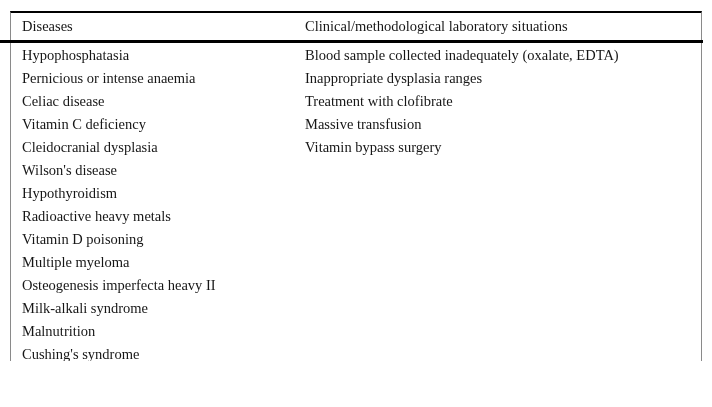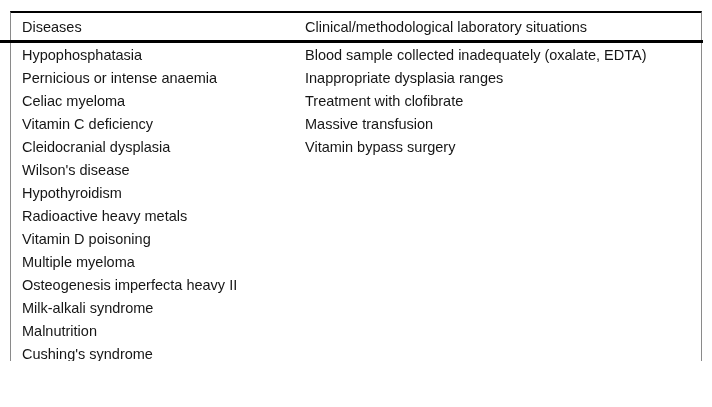--- a/index.html
+++ b/index.html
@@ -6,21 +6,21 @@
     margin: 0;
     padding: 0;
     background: #ffffff;
   }
   .screen {
     position: relative;
     width: 712px;
     height: 361px;
     background: #ffffff;
     overflow: hidden;
-    font-family: Liberation Sans, sans-serif;
+    font-family: Liberation Serif, serif;
     color: #161616;
     font-size: 14.5px;
   }
   .table-frame {
     position: absolute;
     left: 10px;
     top: 11px;
     width: 692px;
     height: 382px;
     box-sizing: border-box;
@@ -80,21 +80,21 @@
     <div class="thead">
       <div class="col1 header-cell">Diseases</div>
       <div class="col2 header-cell">Clinical/methodological laboratory situations</div>
     </div>
 
     <div class="tbody">
 
       <div class="body-col col1">
         <div class="cell">Hypophosphatasia</div>
         <div class="cell">Pernicious or intense anaemia</div>
-        <div class="cell">Celiac myeloma</div>
+        <div class="cell">Celiac disease</div>
         <div class="cell">Vitamin C deficiency</div>
         <div class="cell">Cleidocranial dysplasia</div>
         <div class="cell">Wilson's disease</div>
         <div class="cell">Hypothyroidism</div>
         <div class="cell">Radioactive heavy metals</div>
         <div class="cell">Vitamin D poisoning</div>
         <div class="cell">Multiple myeloma</div>
         <div class="cell">Osteogenesis imperfecta heavy II</div>
         <div class="cell">Milk-alkali syndrome</div>
         <div class="cell">Malnutrition</div>

